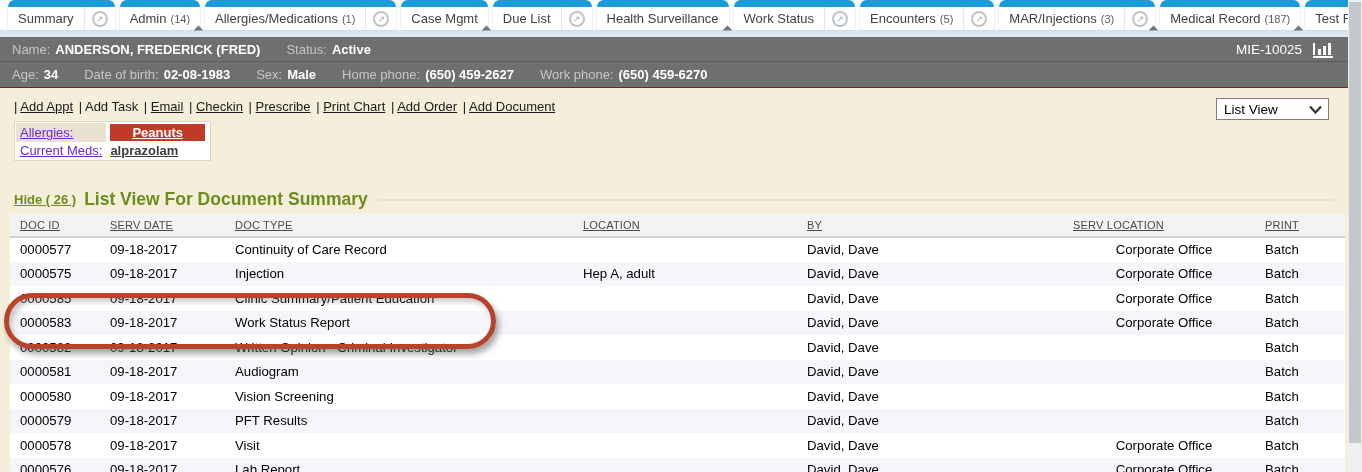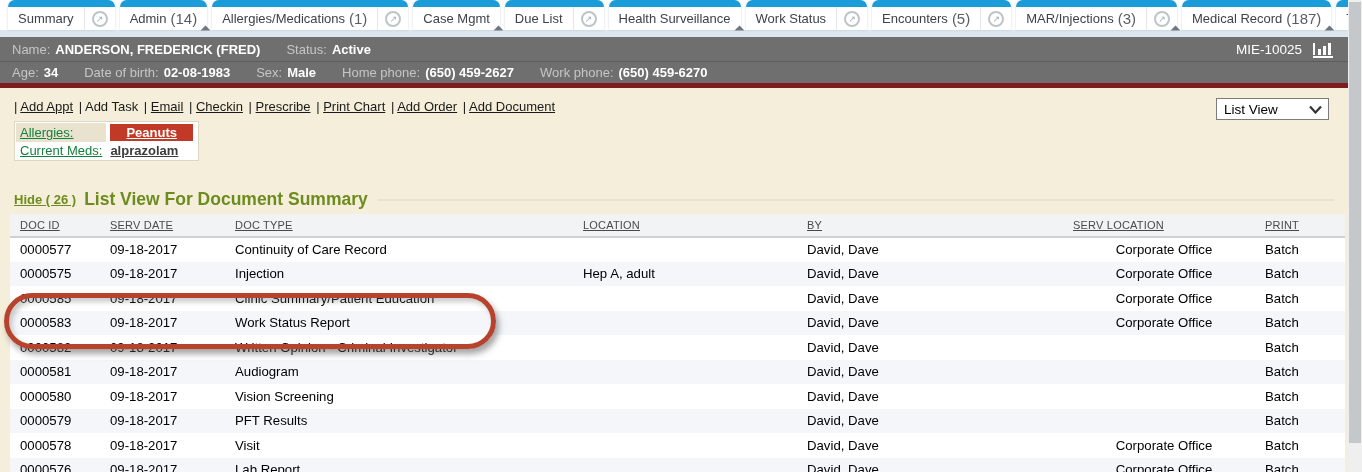--- a/index.html
+++ b/index.html
@@ -8,31 +8,31 @@
   .page { position:relative; width:1362px; height:472px; overflow:hidden; }
   .main { position:absolute; left:0; top:0; width:1348px; height:472px; }
 
   
   .tabstrip { height:30px; background:#ffffff; display:flex; align-items:flex-end; padding-left:8px; gap:5px; }
   .tabstrip-under { height:7px; background:#dce6ee; }
   .tab { position:relative; display:flex; align-items:stretch; background:#ffffff; border-radius:7px 7px 1px 1px;
          border-top:7px solid #1a9cd8; height:30px; box-shadow:0 0 2px rgba(120,140,155,.45); cursor:pointer; }
   .tab-label-wrap { display:flex; align-items:center; padding:8px 10px; white-space:nowrap; }
   .tab-label { font-size:13px; color:#3e4347; }
-  .tab-count { font-size:15px; color:#5a5e62; margin-left:4px; }
+  .tab-count { font-size:11px; color:#5a5e62; margin-left:4px; }
   .tab-popout { display:flex; align-items:center; padding:0 7px 0 7px; border-left:1px solid #e4e6e8; }
   .popout-circle { width:16px; height:16px; border:2px solid #bdc4ca; border-radius:50%; color:#a4adb4;
                    font-size:9px; line-height:12px; text-align:center; display:block; }
   .tab-fold { position:absolute; right:-2px; bottom:-4px; width:0; height:0;
               border-left:7px solid transparent; border-top:7px solid #70767b; transform:rotate(-45deg); }
 
   
   .bar { background:#6f6f6f; color:#ffffff; font-size:13px; display:flex; align-items:center; padding:0 12px; }
   .bar-name { height:25px; border-bottom:1px solid #5c5c5c; }
-  .bar-demo { height:26px; border-bottom:5px solid #7f1d1d; }
+  .bar-demo { height:26px; border-bottom:1px solid #7f1d1d; }
   .bar .lbl { color:#c6c6c6; margin-right:5px; }
   .bar .val { color:#ffffff; font-weight:bold; }
   .bar .grp { display:flex; align-items:center; margin-right:26px; white-space:nowrap; }
   .bar-right { margin-left:auto; display:flex; align-items:center; gap:10px; }
   .chart-id { font-weight:normal; font-size:13.5px; }
 
   
   .content { background:#f4eeda; height:444px; position:relative; padding-top:11px; }
   .actions { margin-left:14px; font-size:13px; color:#1a1a1a; white-space:nowrap; }
   .action-item::before { content:"| "; text-decoration:none; color:#1a1a1a; }
@@ -41,22 +41,22 @@
   .action-item { margin-right:2px; }
 
   .view-select { position:absolute; top:10px; right:19px; width:113px; height:22px; background:#ffffff;
                  border:1px solid #7c7c7c; display:flex; align-items:center; justify-content:space-between;
                  padding:0 6px 0 7px; font-size:13.5px; color:#000; cursor:pointer; }
 
   .allergy-box { display:inline-block; margin:7px 0 0 14px; background:#ffffff; border:1px solid #ddd6c4; padding:1px; }
   .allergy-box table { border-collapse:collapse; font-size:13px; }
   .allergy-box td { padding:1px 4px; vertical-align:middle; }
   .al-label { background:#e9e2cf; }
-  .al-label a, .med-label a { color:#15803d; text-decoration:underline; cursor:pointer; }
-  .al-value a { background:#c13a27; color:#ffffff; font-weight:bold; text-decoration:underline; padding:1px 16px; display:inline-block; cursor:pointer; }
+  .al-label a, .med-label a { color:#6d28d9; text-decoration:underline; cursor:pointer; }
+  .al-value a { background:#c13a27; color:#ffffff; font-weight:bold; text-decoration:underline; padding:1px 22px; display:inline-block; cursor:pointer; }
   .med-value a { color:#3c3c3c; font-weight:bold; text-decoration:underline; cursor:pointer; }
 
   .section-head { display:flex; align-items:center; margin:24px 14px 0 14px; }
   .hide-link { color:#6d8c1e; font-weight:bold; font-size:13px; text-decoration:underline; margin-right:8px; cursor:pointer; white-space:nowrap; }
   .section-title { color:#6d8c1e; font-weight:bold; font-size:17.5px; white-space:nowrap; }
   .heading-rule { flex:1; height:2px; background:#eae2cc; margin-left:10px; }
 
   
   .doc-table-wrap { margin:4px 0 0 10px; width:1335px; }
   table.doc-table { border-collapse:collapse; width:1335px; table-layout:fixed; background:#ffffff; }

